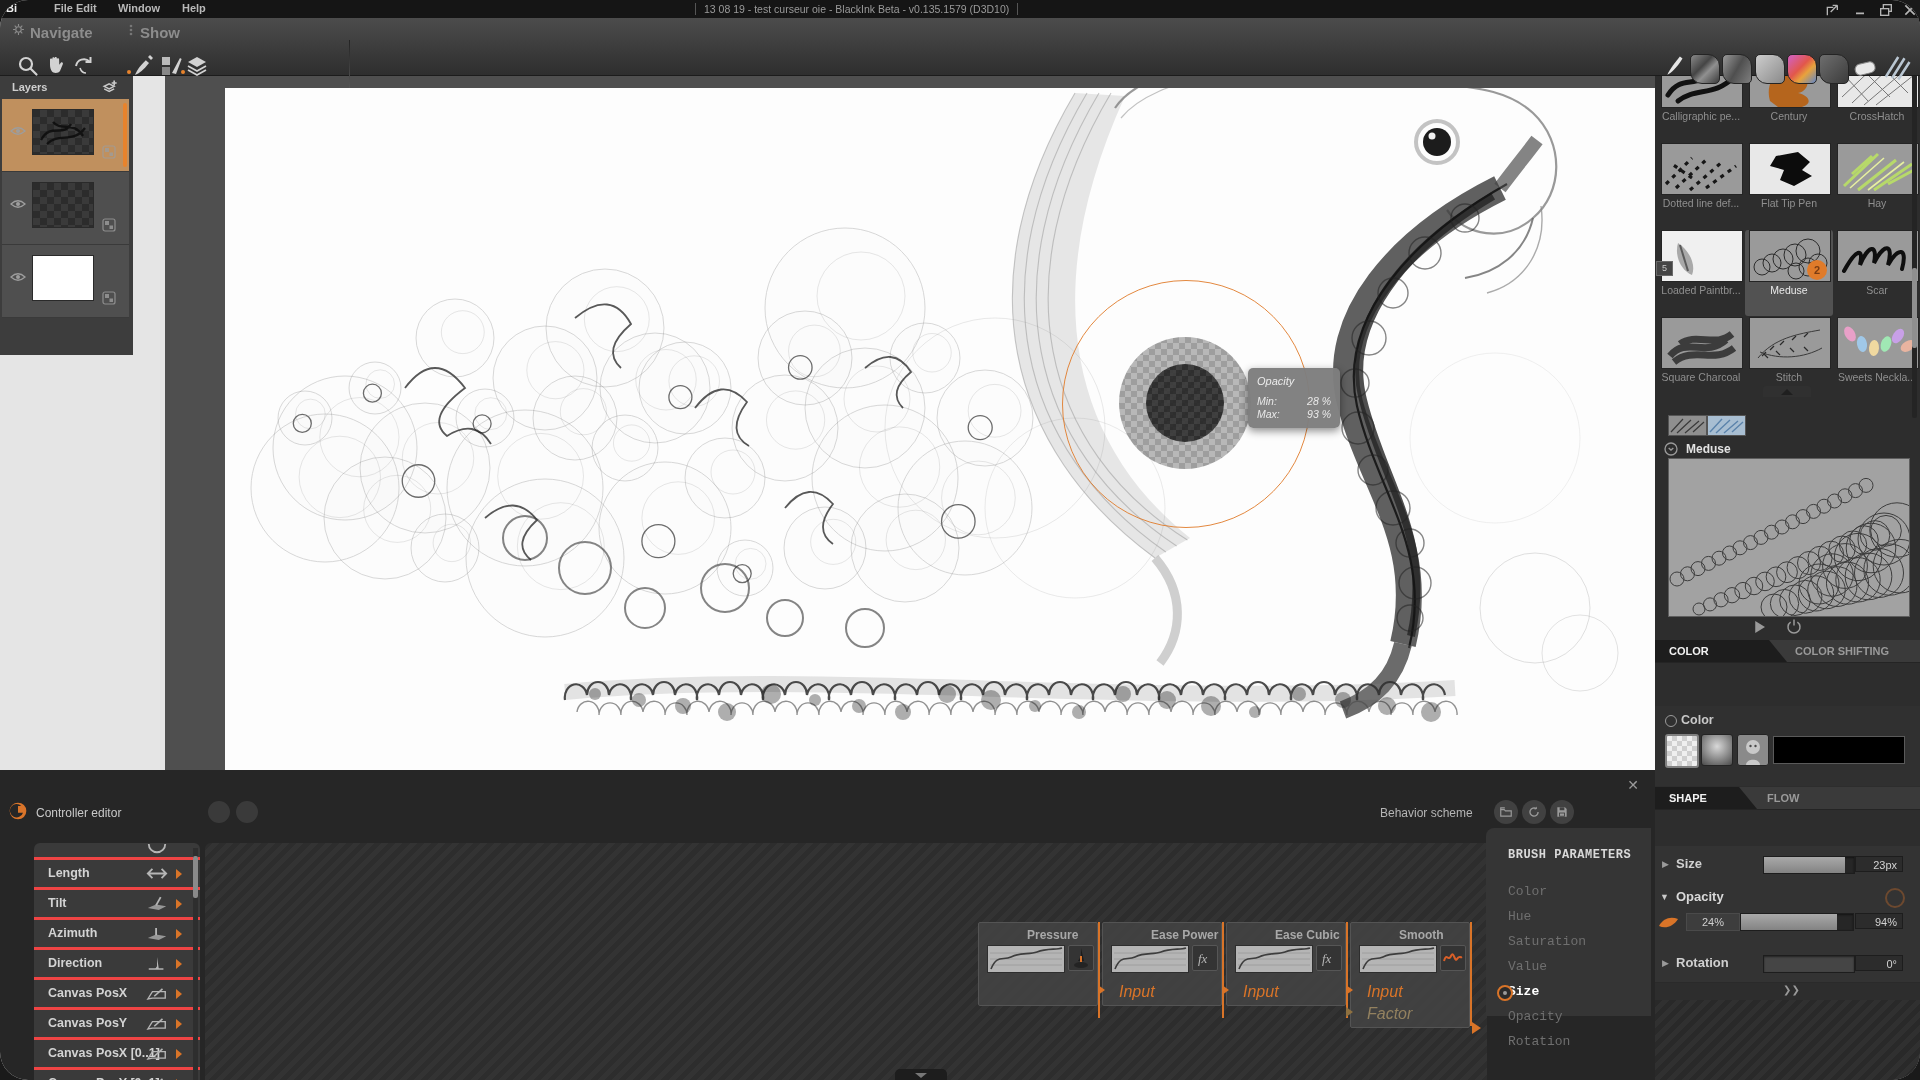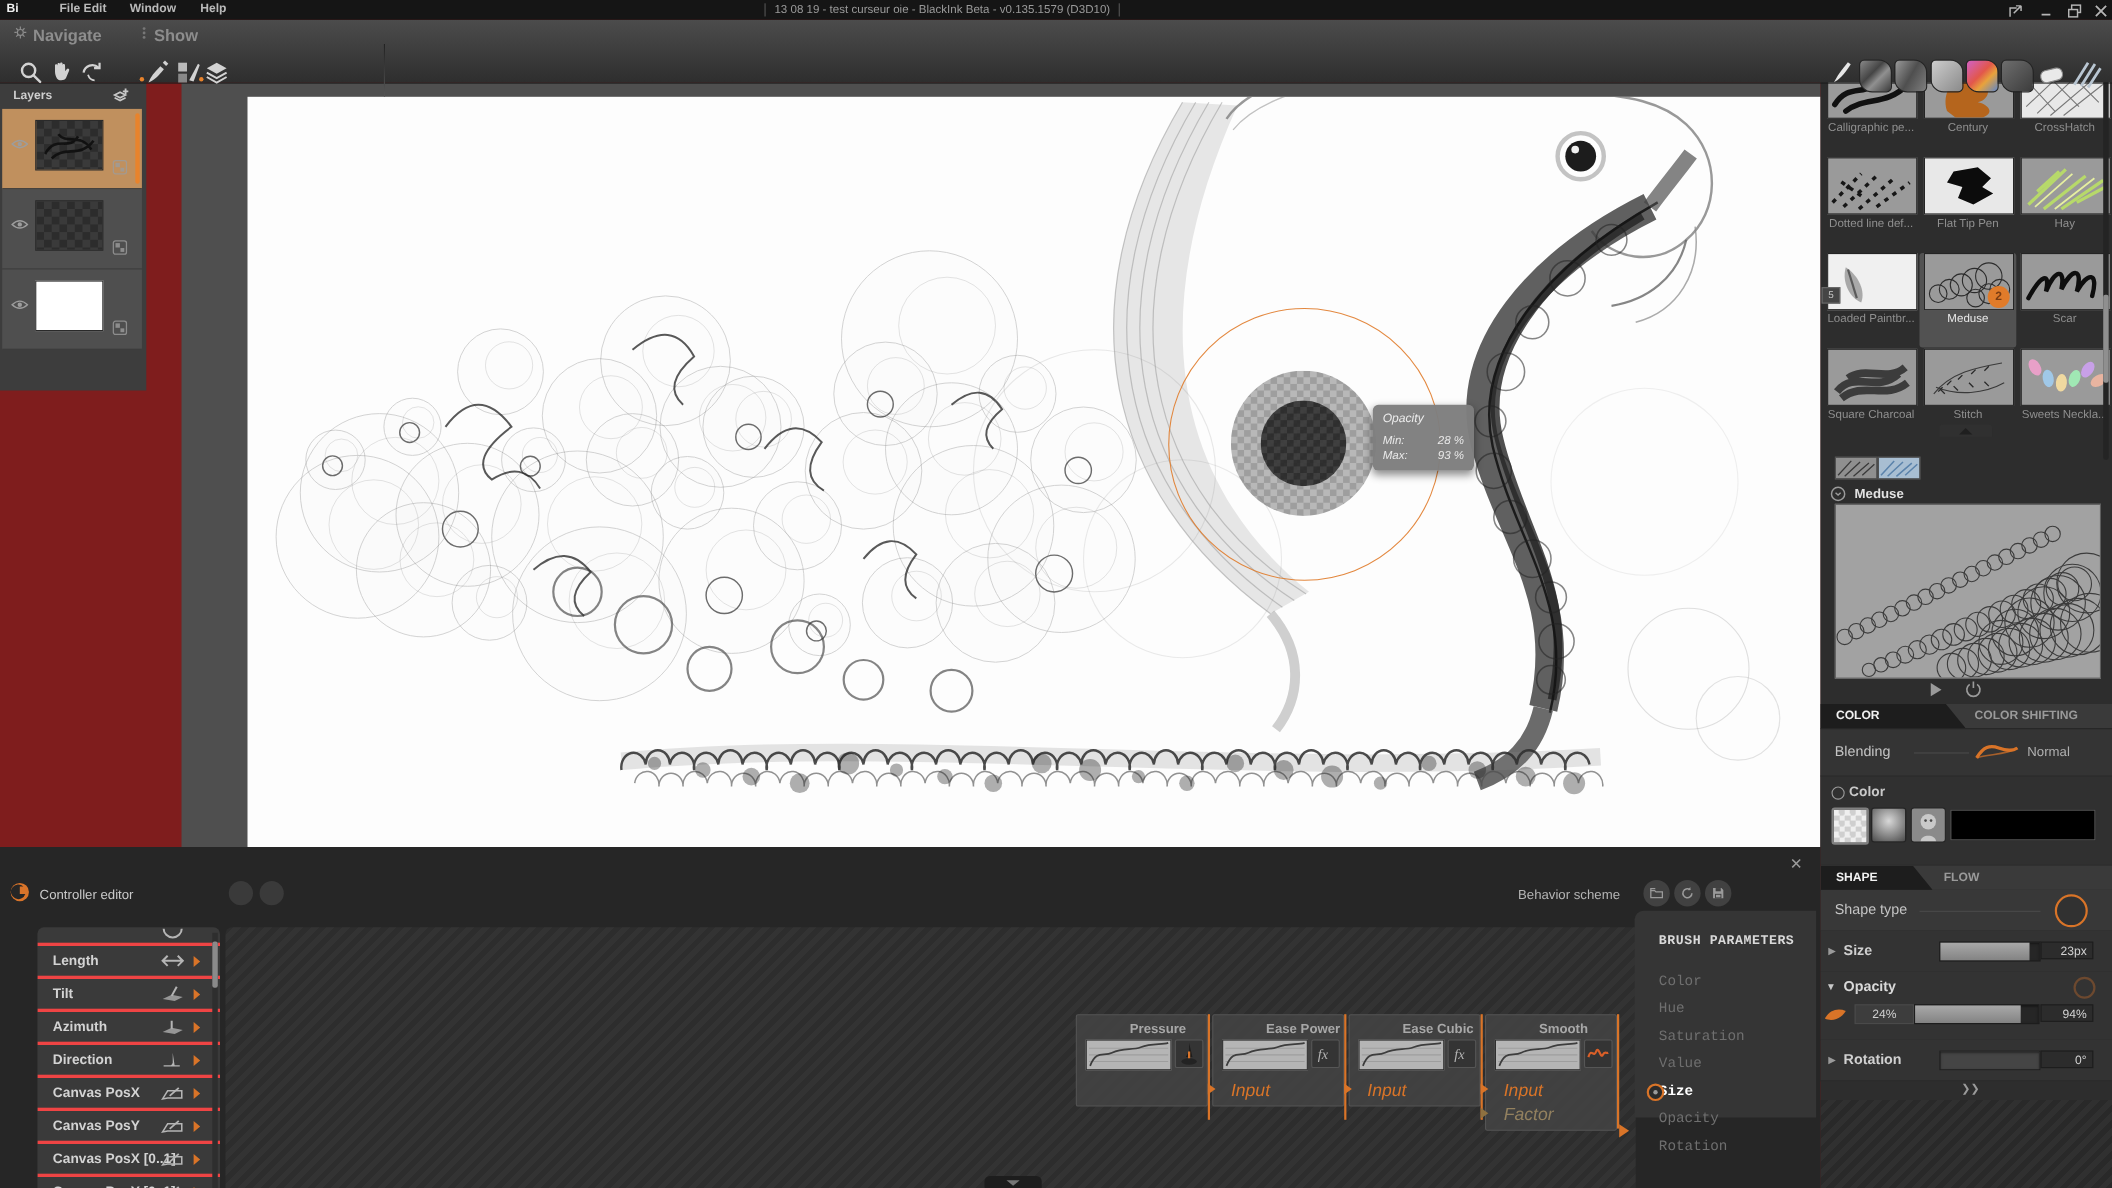--- a/index.html
+++ b/index.html
@@ -1,17 +1,17 @@
 <!DOCTYPE html>
 <html><head>
 <meta charset="utf-8">
 <style>
   html,body{margin:0;padding:0;background:#1a1a1a;}
-  #app{position:relative;width:1920px;height:1080px;background:#7f1d1d;overflow:hidden;
-       font-family:"Liberation Sans",sans-serif;color:#c9c9c9;-webkit-font-smoothing:antialiased;}
+  #app{position:relative;width:1920px;height:1080px;background:#e5e5e5;overflow:hidden;
+       font-family:"Liberation Sans",sans-serif;color:#c9c9c9;border-radius:28px;-webkit-font-smoothing:antialiased;}
   .abs{position:absolute;}
   svg{display:block;}
 
   
   #menubar{left:0;top:0;width:1920px;height:18px;background:#151515;z-index:30;}
   #menubar .logo{left:6px;top:2px;font-size:11px;font-weight:700;color:#f0f0f0;}
   .menu-item{top:2px;font-size:11px;font-weight:700;color:#b9b9b9;cursor:default;}
   #title-wrap{left:695px;top:2px;height:14px;display:flex;align-items:center;gap:8px;color:#9a9a9a;font-size:10.5px;}
   .tbar{width:1px;height:12px;background:#555;}
   .winbtn{top:2px;width:16px;height:13px;color:#b5b5b5;}
@@ -705,56 +705,40 @@
       <svg viewBox="0 0 24 24" fill="none" stroke="currentColor" stroke-width="2">
           <path d="M7.5 5.5a8 8 0 1 0 9 0"></path>
           <path d="M12 2v8"></path>
         </svg>
       </div>
 
     <div class="abs tab-band" style="top:622px">
       <div class="abs tab-active" style="left:0;top:0;width:118px">COLOR</div>
       <div class="abs tab-inactive" style="left:140px;top:0">COLOR SHIFTING</div>
     </div>
-    <div class="abs" style="left:0;top:645px;width:265px;height:42px;background:#343434;border-bottom:1px solid #282828">
-      <span class="abs panel-row-label" style="left:13px;top:12px">Blending</span>
-      <div class="abs hline" style="left:85px;top:21px;width:50px"></div>
-      <span class="abs" style="left:138px;top:8px;width:44px;height:24px;color:#d97428">
-        <svg viewBox="0 0 44 24" fill="none" stroke="currentColor">
-            <path d="M4 18 C10 8 16 6 24 9 C32 12 38 11 41 9" stroke-width="3"></path>
-            <path d="M4 18 C14 14 30 16 41 9" stroke-width="1.4" opacity=".7"></path>
-          </svg>
-        </span>
-      <span class="abs" style="left:188px;top:13px;font-size:12px;color:#b0b0b0">Normal</span>
-    </div>
     <div class="abs" style="left:0;top:688px;width:265px;height:80px;background:#303030">
       <span class="abs" style="left:10px;top:9px;width:10px;height:10px;border:1.5px solid #9a9a9a;border-radius:50%"></span>
       <span class="abs" style="left:26px;top:7px;font-size:12.5px;font-weight:700;color:#c9c9c9">Color</span>
       <div class="abs" style="left:10px;top:28px;width:30px;height:30px;border:2px solid #808080;border-radius:3px;background:repeating-conic-gradient(#cfcfcf 0% 25%,#efefef 0% 50%) 0 0/10px 10px"></div>
       <div class="abs" style="left:46px;top:28px;width:30px;height:30px;border:1px solid #242424;border-radius:3px;background:radial-gradient(circle at 50% 38%,#d8d8d8,#8a8a8a 55%,#4a4a4a)"></div>
       <div class="abs" style="left:82px;top:28px;width:30px;height:30px;border:1px solid #242424;border-radius:3px;background:#8a8a8a;overflow:hidden">
         <svg viewBox="0 0 30 30">
             <circle cx="15" cy="12" r="7" fill="#c9c9c9"></circle>
             <path d="M8 30c0-7 14-7 14 0z" fill="#c9c9c9"></path>
             <circle cx="12.5" cy="11" r="1.2" fill="#4a4a4a"></circle>
             <circle cx="17.5" cy="11" r="1.2" fill="#4a4a4a"></circle>
           </svg>
         </div>
       <div class="abs" style="left: 118px; top: 30px; width: 130px; height: 26px; border: 1px solid rgb(90, 90, 90); background: rgb(0, 0, 0);"></div>
     </div>
 
     <div class="abs tab-band" style="top:769px">
       <div class="abs tab-active" style="left:0;top:0;width:88px">SHAPE</div>
       <div class="abs tab-inactive" style="left:112px;top:0">FLOW</div>
     </div>
-    <div class="abs" style="left:0;top:791px;width:265px;height:37px;background:#383838;border-bottom:1px solid #2a2a2a">
-      <span class="abs panel-row-label" style="left:13px;top:10px">Shape type</span>
-      <div class="abs hline" style="left:90px;top:19px;width:110px"></div>
-      <div class="abs" style="left:213px;top:4px;width:26px;height:26px;border:2.5px solid #d97428;border-radius:50%;background:rgba(0,0,0,.12)"></div>
-    </div>
     <div class="abs" style="left:0;top:828px;width:265px;height:37px;background:#333;border-bottom:1px solid #2a2a2a">
       <span class="abs caret" style="left:7px;top:13px">▶</span>
       <span class="abs panel-row-label" style="left:21px;top:10px;font-weight:700;color:#d0d0d0">Size</span>
       <div class="abs slider" style="left:108px;top:10px;width:90px">
           <div class="fill" style="width:90%"></div>
         </div>
       <div class="abs valbox" style="left:200px;top:10px;width:48px">23px</div>
     </div>
     <div class="abs" style="left:0;top:865px;width:265px;height:62px;background:#333;border-bottom:1px solid #2a2a2a">
       <span class="abs caret" style="left:5px;top:9px;color:#c9c9c9">▼</span>

